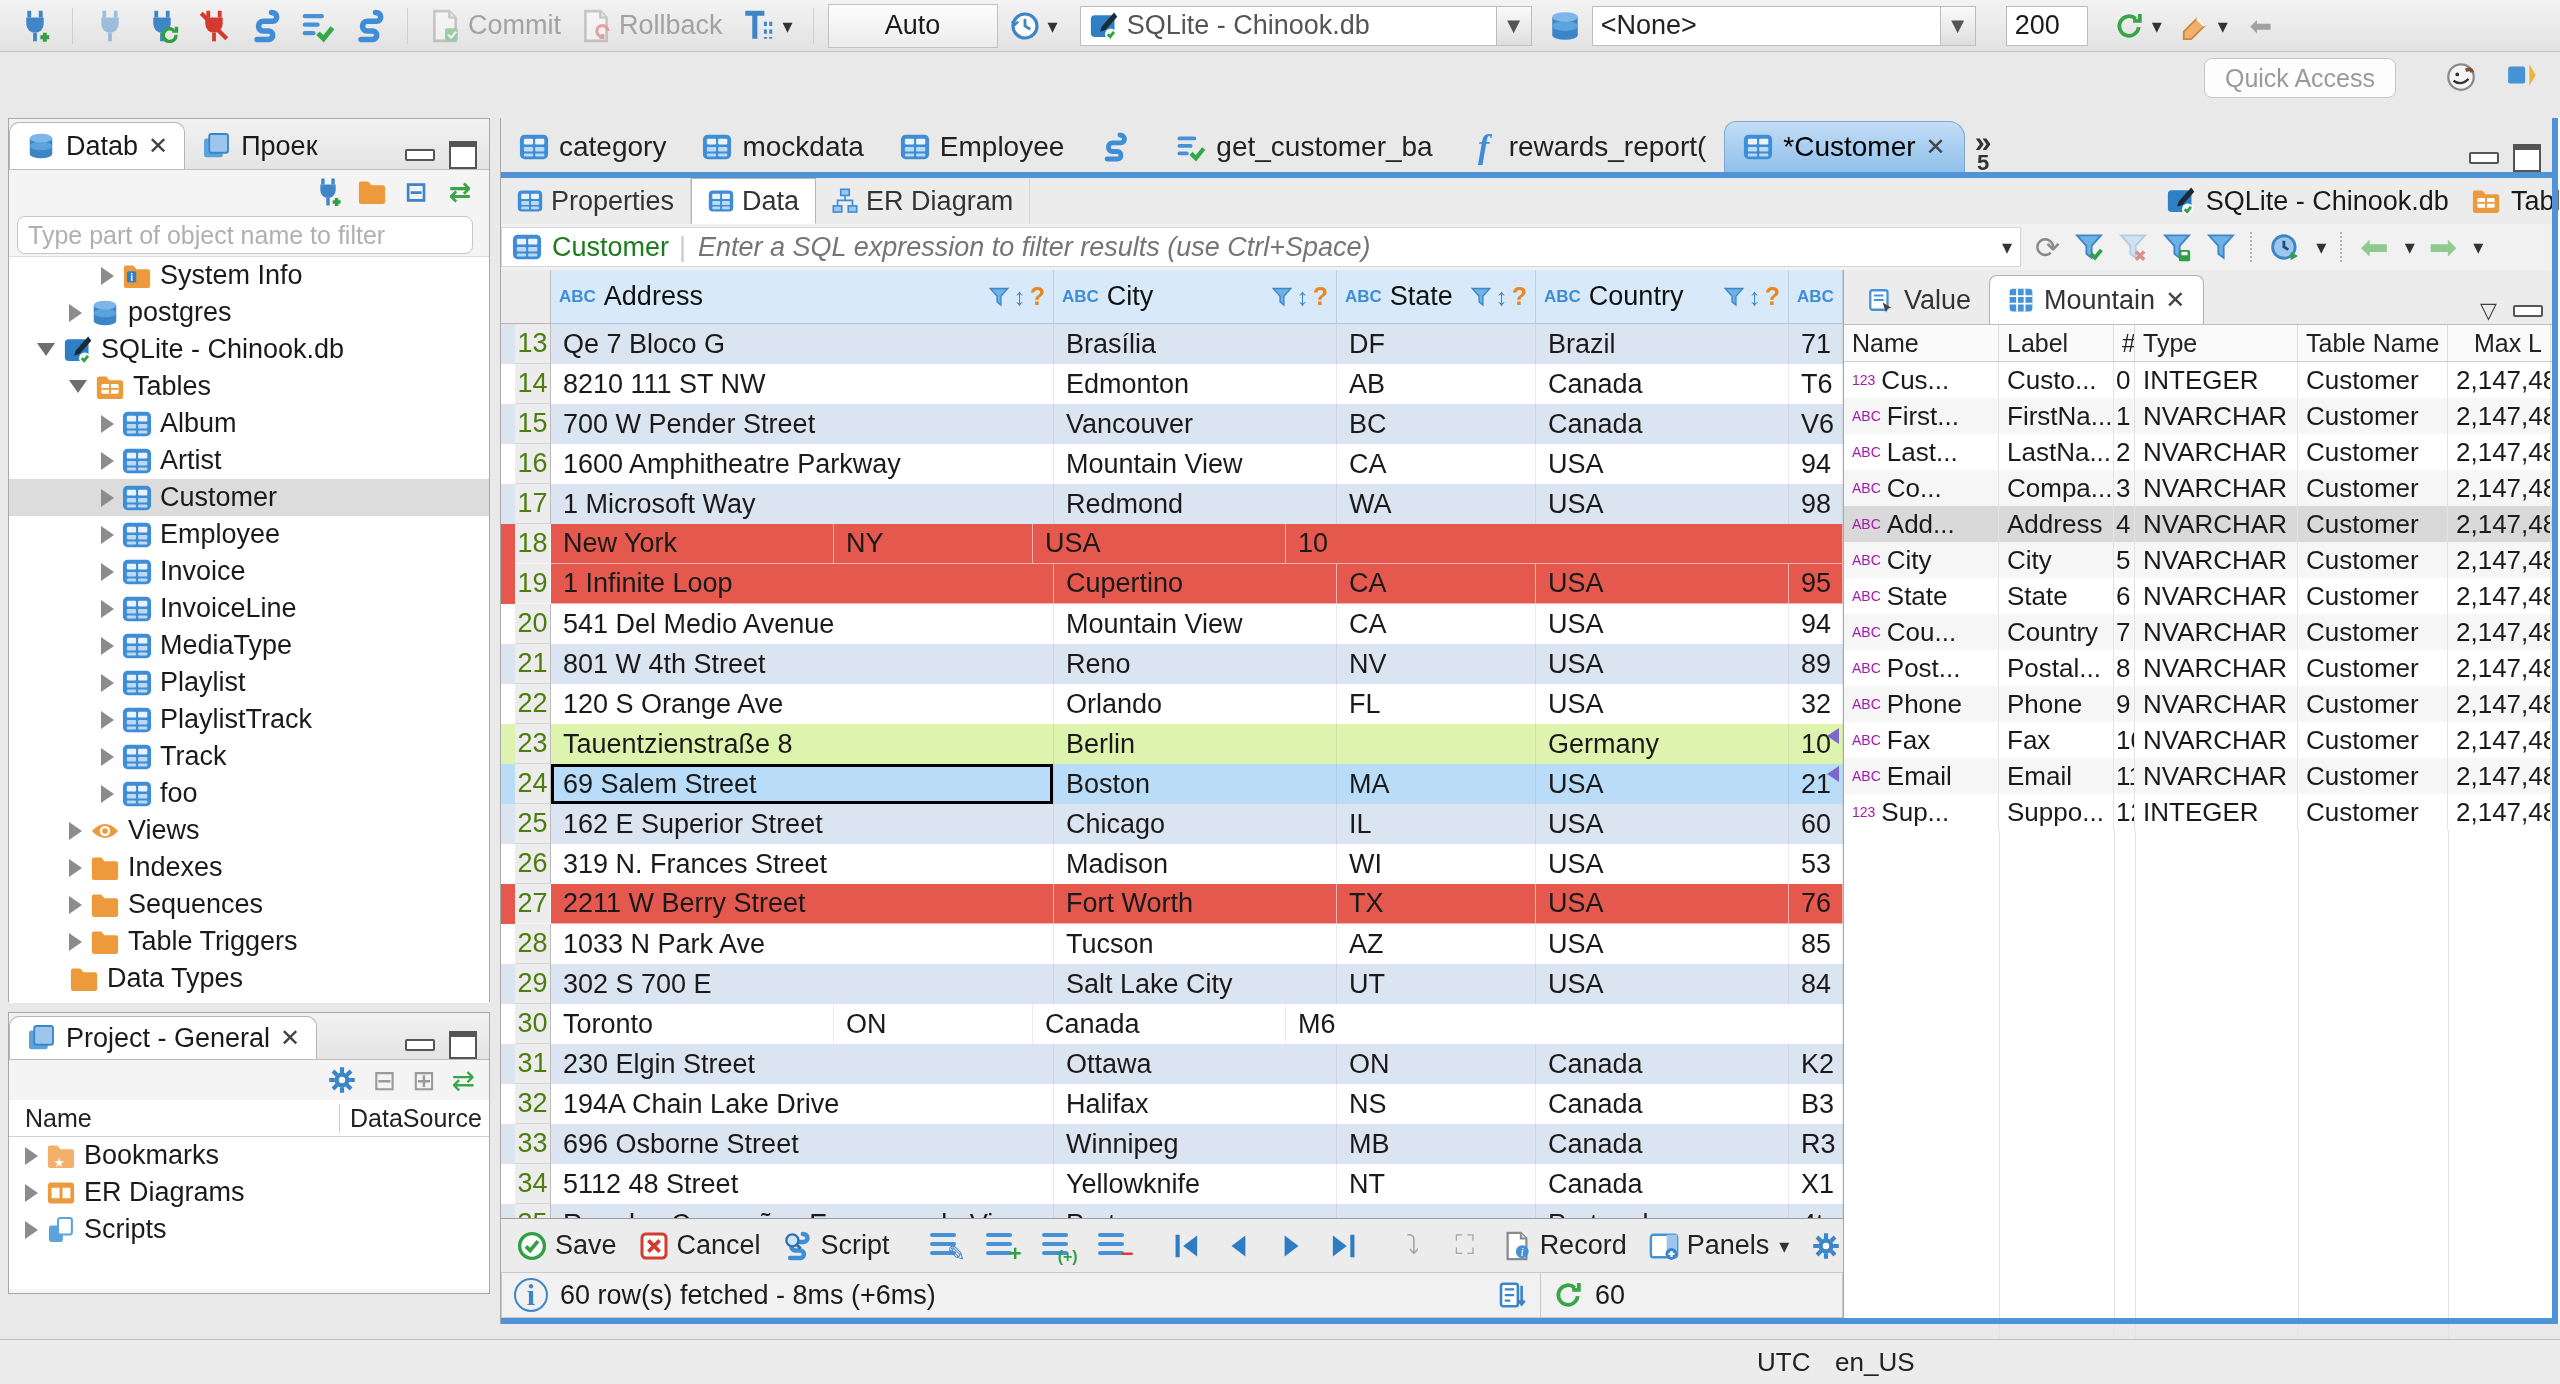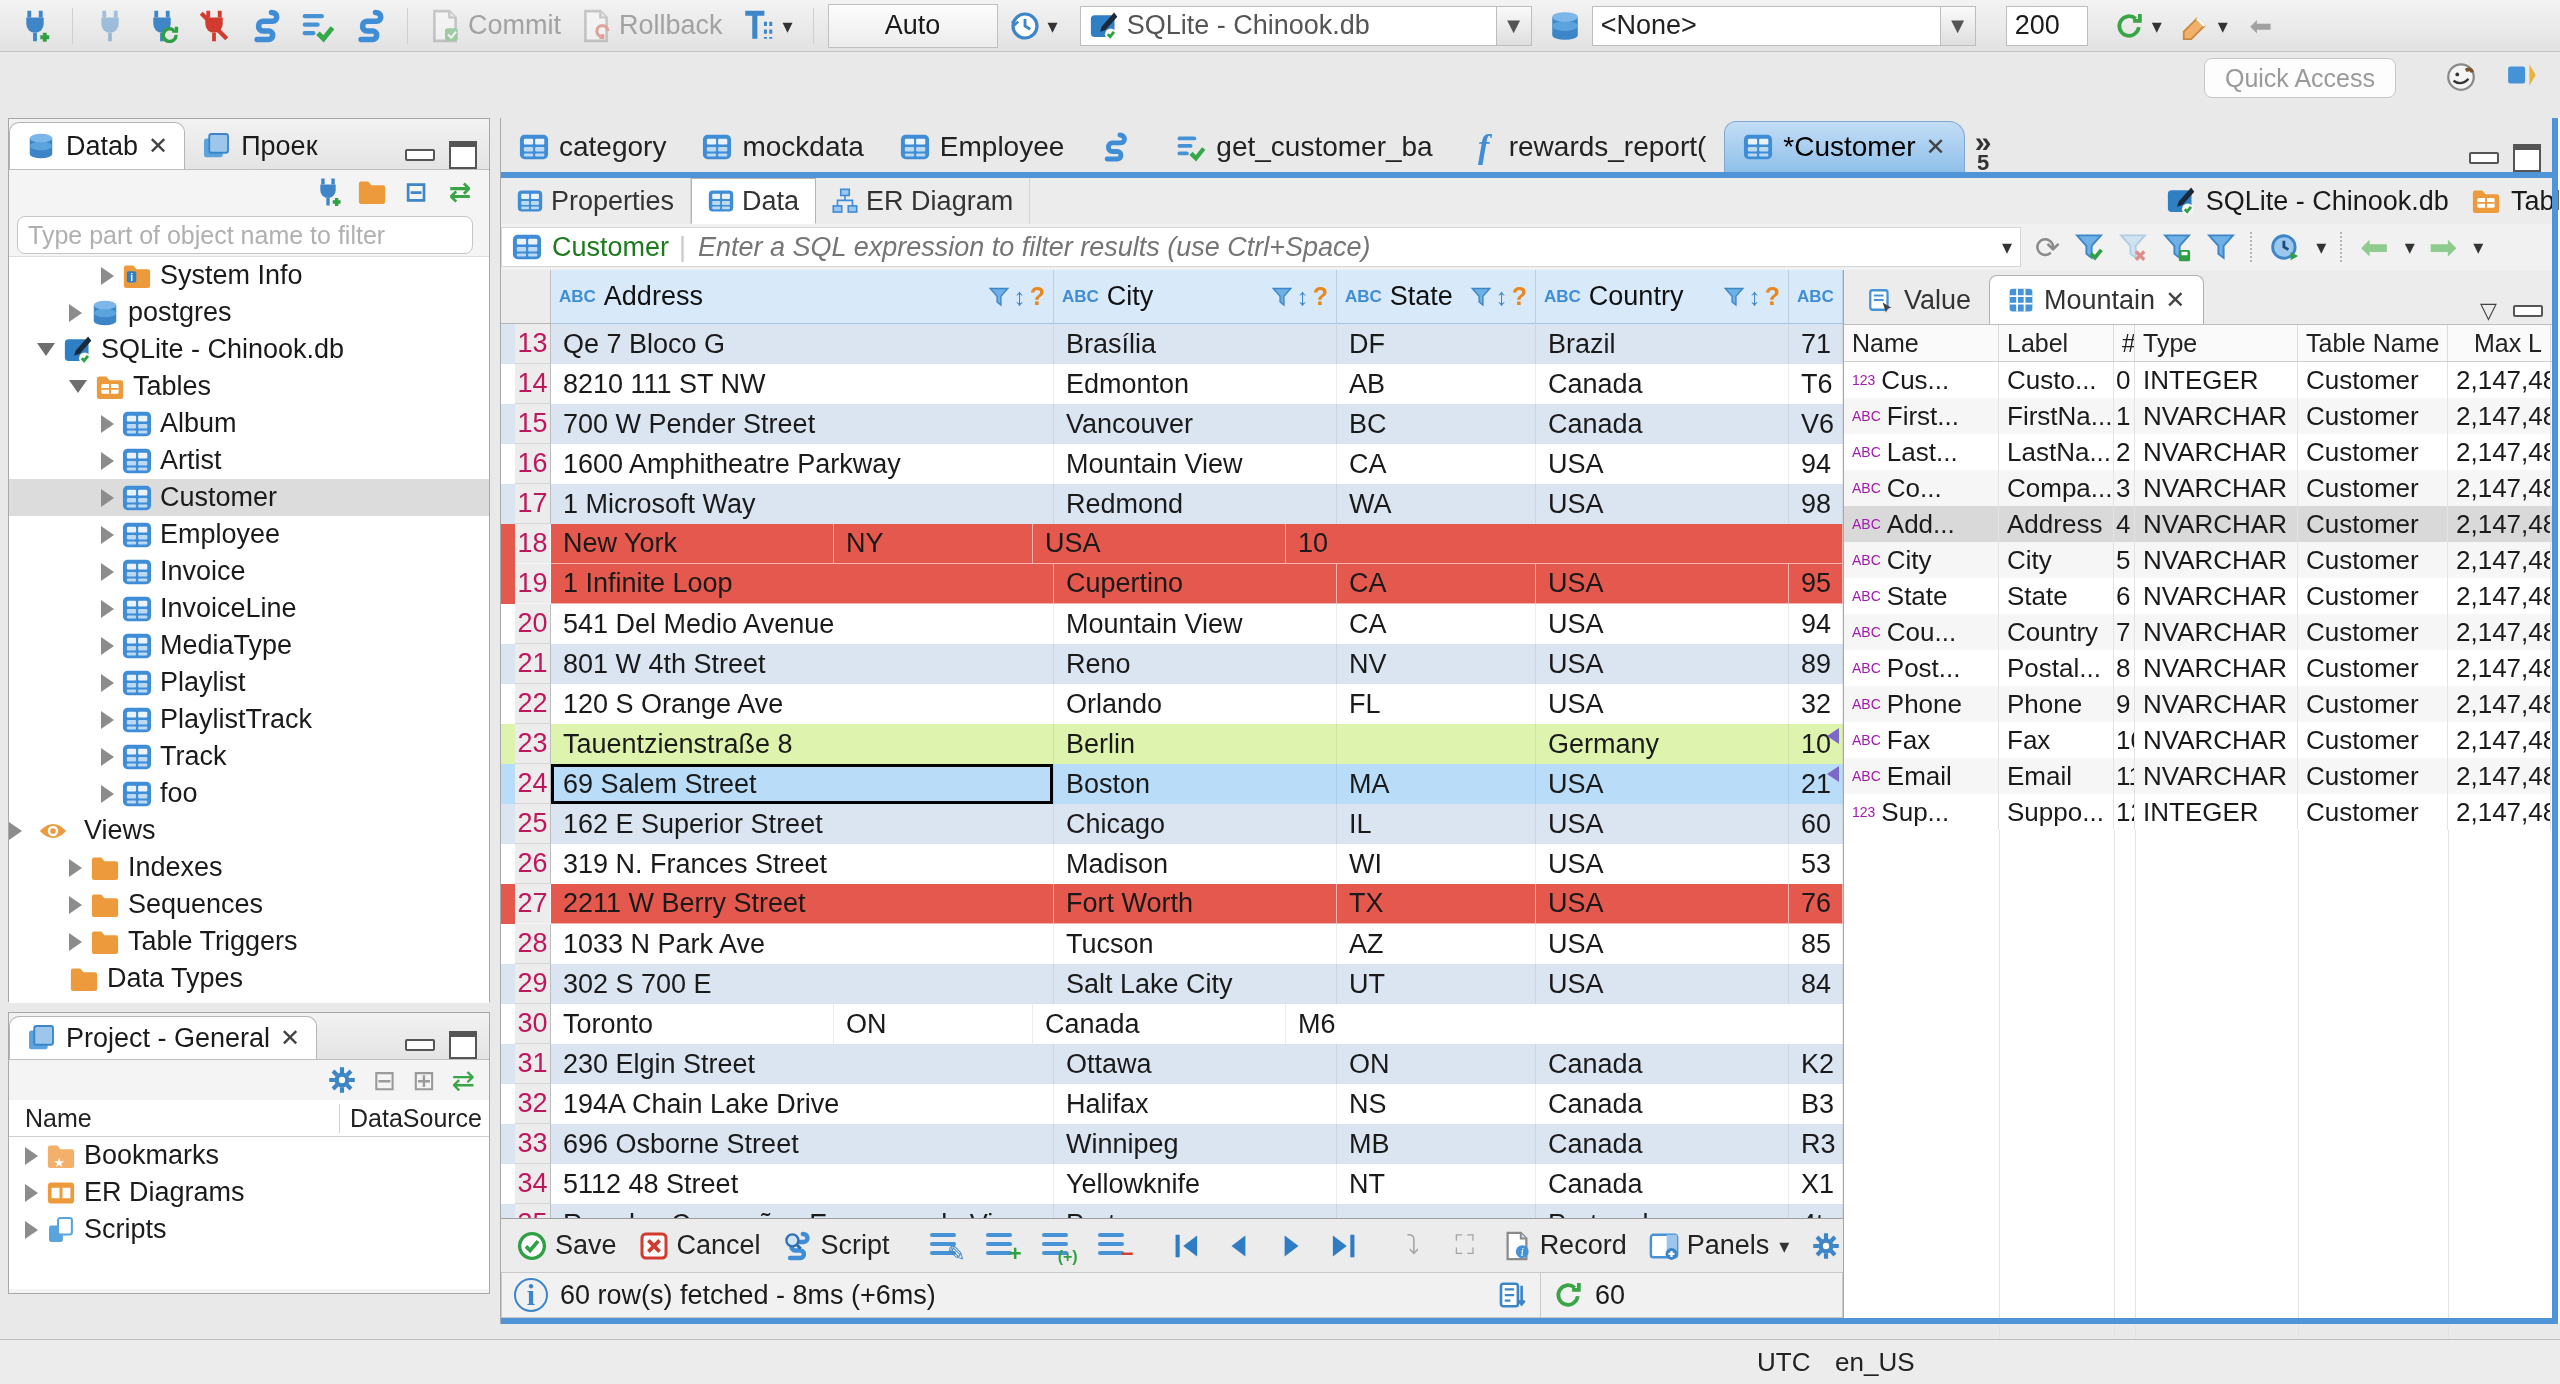--- a/index.html
+++ b/index.html
@@ -71,21 +71,21 @@
       padding:0 8px;box-sizing:border-box;gap:8px;font-size:27px;color:#111;overflow:hidden;}
   .gh-corner{background:#ececec;border-right:1px solid #c0c0c0;border-bottom:1px solid #b5b5b5;}
   .gh-tools{margin-left:auto;display:flex;align-items:center;gap:4px;}
   .qmark{color:#e8871e;font-weight:bold;font-size:25px;}
   .updown{color:#3f86c8;font-size:24px;}
   .abc-badge{color:#3f8dd6;font-weight:bold;font-size:17px;letter-spacing:0;}
   #grid-body{position:absolute;left:0;top:206px;width:1342px;height:894px;overflow:hidden;background:#fff;}
   .grow{display:flex;height:40px;}
   .gcell{display:flex;align-items:center;padding:0 12px;box-sizing:border-box;font-size:27px;white-space:nowrap;overflow:hidden;
       border-right:1px solid rgba(120,120,120,0.14);}
-  .rowno{justify-content:center;background:#ececec;color:#be185d;border-right:1px solid #bdbdbd;border-bottom:1px solid #d6d6d6;padding:0 4px;}
+  .rowno{justify-content:center;background:#ececec;color:#4d7c0f;border-right:1px solid #bdbdbd;border-bottom:1px solid #d6d6d6;padding:0 4px;}
   .row-white{background:#fff;} .row-stripe{background:#dbe5f1;}
   .row-error{background:#e4584d;} .row-error .gcell{border-right:1px solid rgba(255,255,255,0.55);border-bottom:1px solid rgba(255,255,255,0.55);}
   .row-new{background:#def3ad;}
   .row-selected{background:#b9dcf8;}
   .cell-sel{box-shadow:inset 0 0 0 3px #000;}
   .curmark{position:absolute;width:0;height:0;border-right:12px solid #7b68c8;border-top:8px solid transparent;border-bottom:8px solid transparent;}
   
   #bottom-toolbar{position:absolute;left:0;top:1100px;width:1342px;height:54px;background:#ececec;border-top:1px solid #9e9e9e;
       display:flex;align-items:center;gap:10px;padding:0 10px;box-sizing:border-box;}
   .bbtn{display:flex;align-items:center;gap:8px;font-size:27px;color:#222;padding:2px 6px;border-radius:6px;}
@@ -550,21 +550,21 @@
               <rect x="2.6" y="3.6" width="4.9" height="3.1" rx="0.6" fill="#eaf3fc"></rect>
               <rect x="8.6" y="3.6" width="4.9" height="3.1" rx="0.6" fill="#eaf3fc"></rect>
               <rect x="2.6" y="8" width="4.9" height="2.4" rx="0.6" fill="#bcd9f2"></rect>
               <rect x="8.6" y="8" width="4.9" height="2.4" rx="0.6" fill="#bcd9f2"></rect>
               <rect x="2.6" y="11.4" width="4.9" height="1.7" rx="0.6" fill="#bcd9f2"></rect>
               <rect x="8.6" y="11.4" width="4.9" height="1.7" rx="0.6" fill="#bcd9f2"></rect>
             </svg>
           </span>
           <span class="lbl">foo</span>
         </div>
-        <div class="trow" style=" gap: 16px;">
+        <div class="trow" style="padding-left: 60px;">
           <span class="tri-r"></span>
           <span class="icn i30">
             <svg viewBox="0 0 16 16">
               <path d="M1 8 q7 -7.5 14 0 q-7 7.5 -14 0" fill="#ec9a3c"></path>
               <circle cx="8" cy="8" r="2.8" fill="#fff"></circle>
               <circle cx="8" cy="8" r="1.5" fill="#ec9a3c"></circle>
             </svg>
           </span>
           <span class="lbl">Views</span>
         </div>

